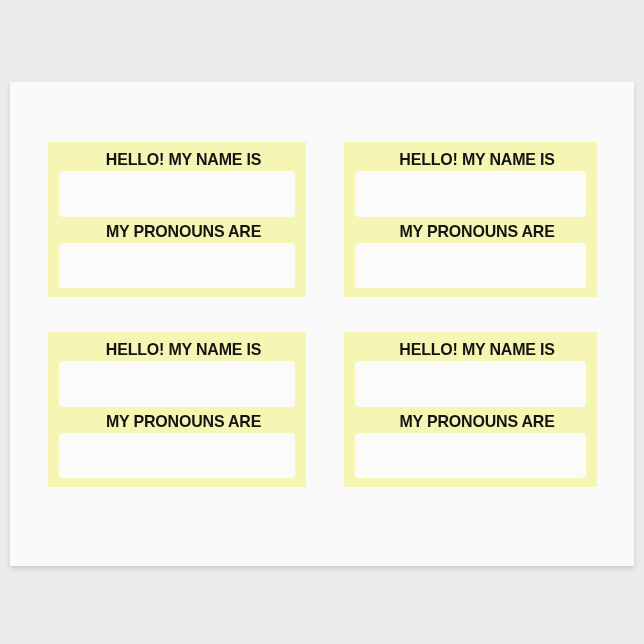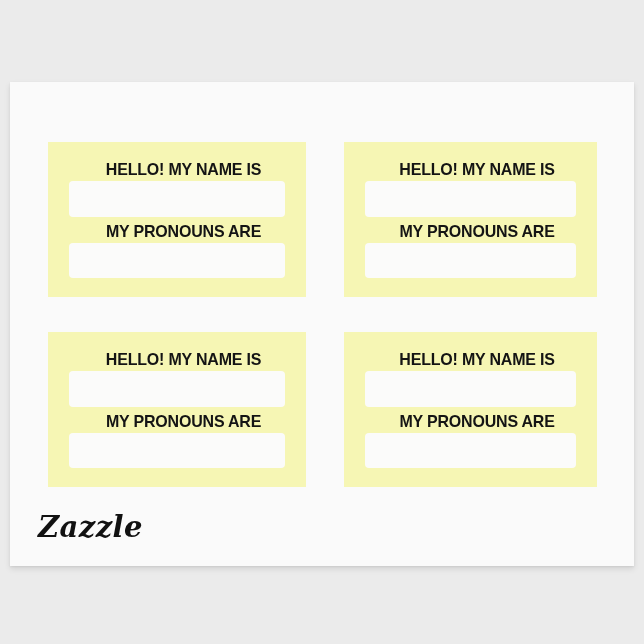--- a/index.html
+++ b/index.html
@@ -39,21 +39,21 @@
     left: 38px;
     top: 60px;
     width: 549px;
     height: 345px;
   }
 
   .sticker {
     position: absolute;
     background: #f6f6b4;
     box-sizing: border-box;
-    padding: 10px;
+    padding: 0;
   }
 
   
   .sticker.col-0 { left: 0px;   width: 258px; }
   .sticker.col-1 { left: 296px; width: 253px; }
   .sticker.row-0 { top: 0px;    height: 155px; }
   .sticker.row-1 { top: 190px;  height: 155px; }
 
   .sticker-inner {
     position: relative;
@@ -149,17 +149,16 @@
         <div class="sticker-inner">
           <div class="sticker-label">HELLO! MY NAME IS</div>
           <div class="sticker-field"></div>
           <div class="sticker-label">MY PRONOUNS ARE</div>
           <div class="sticker-field last"></div>
         </div>
       </div>
 
     </div>
 
-    <div id="brand">Zazzle</div>
 
   </div>
 
 </div>
 
 </body></html>

